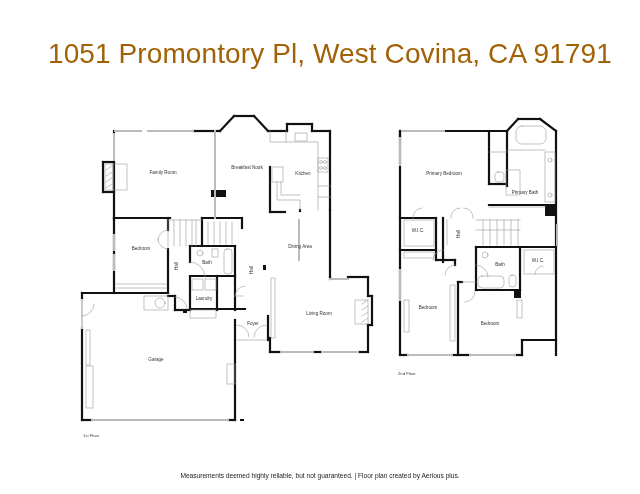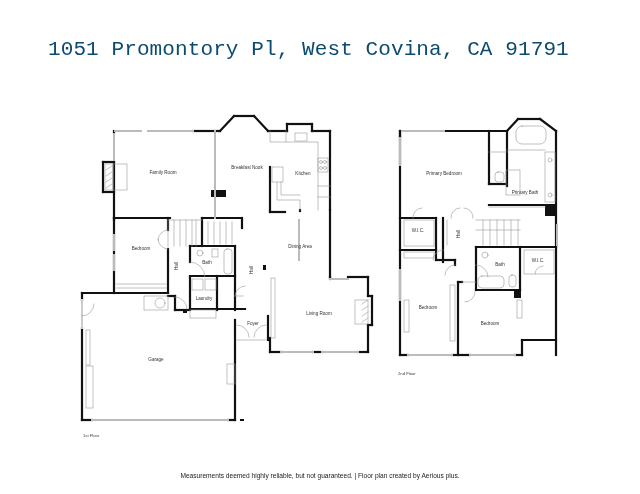--- a/index.html
+++ b/index.html
@@ -1,17 +1,17 @@
 <!DOCTYPE html>
 <html><head>
 <meta charset="utf-8">
 <style>
   html, body { margin:0; padding:0; background:#ffffff; }
   body { width:640px; height:494px; position:relative; overflow:hidden; font-family:"Liberation Sans", sans-serif; }
-  .title { position:absolute; left:48px; top:38px; font-family:Liberation Mono, monospace; font-size:21px; color:#0c4a6e; letter-spacing:0.1px; white-space:nowrap; }
+  .title { position:absolute; left:48px; top:38px; font-family:Liberation Sans, sans-serif; font-size:28px; color:#a16207; letter-spacing:0.1px; white-space:nowrap; }
   svg.plan { position:absolute; left:0; top:0; }
   .lbl { font-family:"Liberation Sans", sans-serif; font-size:4.6px; fill:#333; }
   .floorlbl { font-family:"Liberation Sans", sans-serif; font-size:4.2px; fill:#444; }
   .footer { position:absolute; left:0; width:640px; top:472px; text-align:center; font-size:6.6px; color:#222; white-space:nowrap; }
 </style>
 </head>
 <body>
 
 <div class="title">1051 Promontory Pl, West Covina, CA 91791</div>
 

